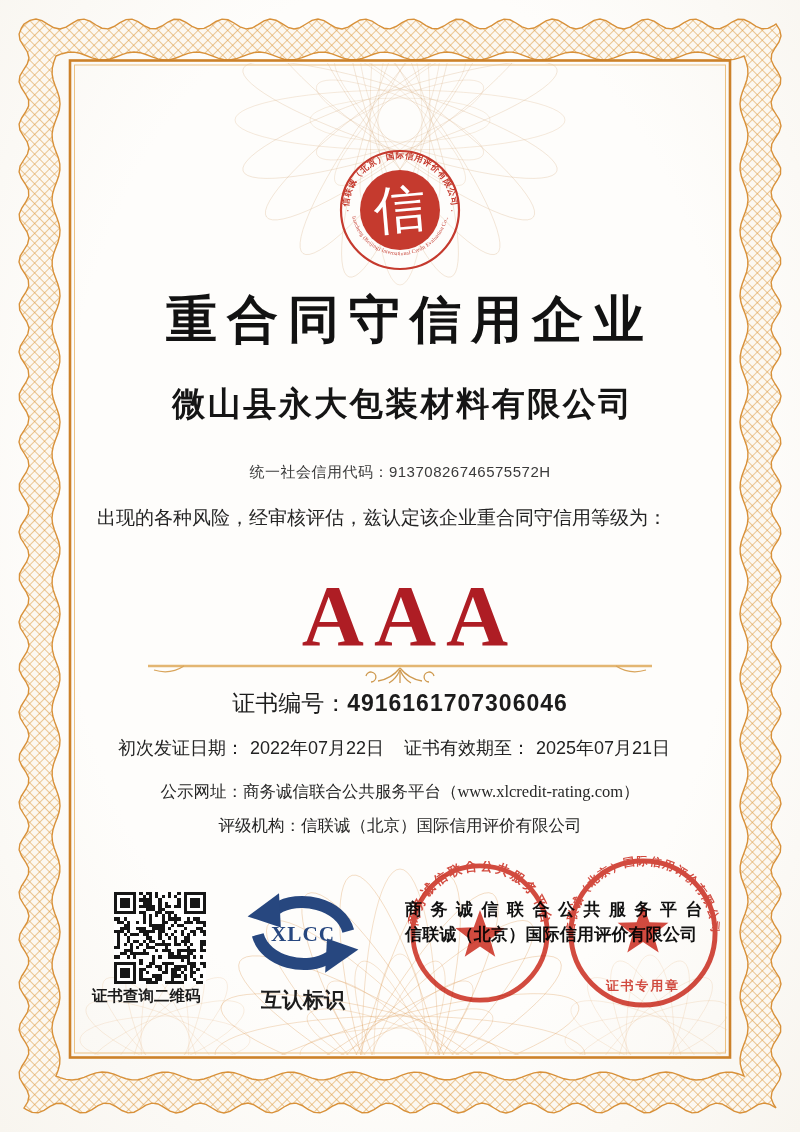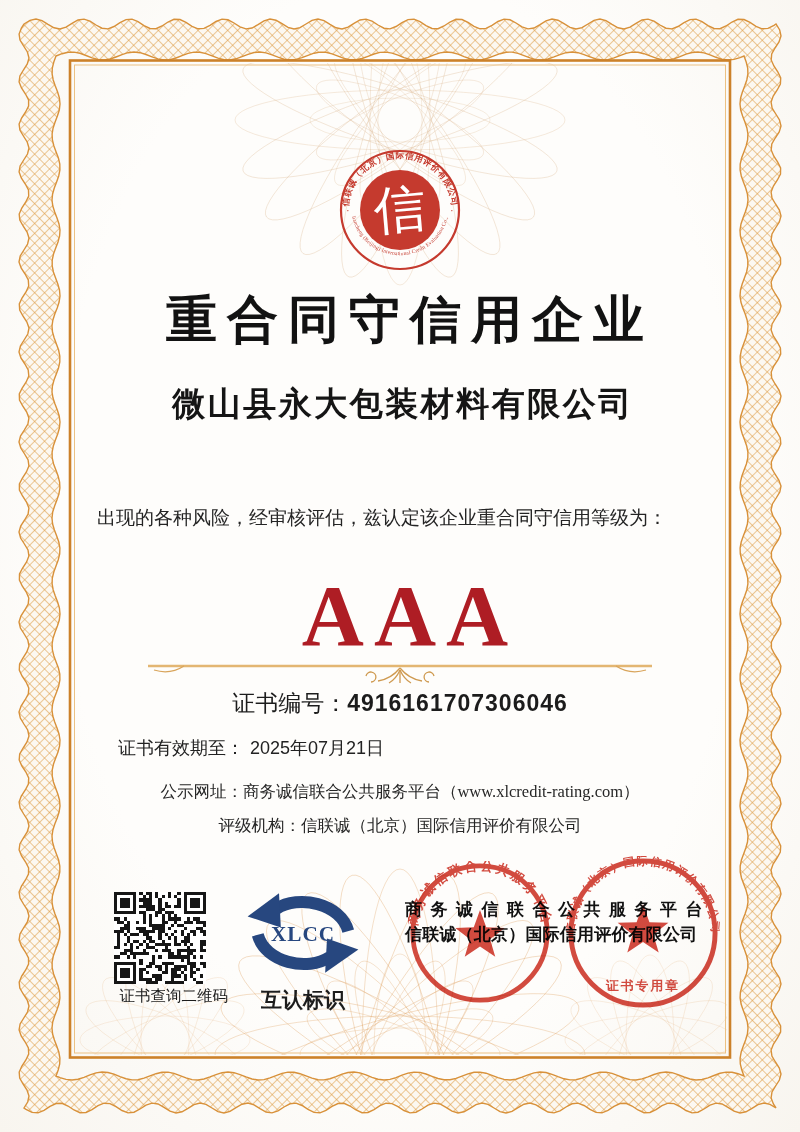--- a/index.html
+++ b/index.html
@@ -25,21 +25,21 @@
   .divider{left:140px;top:659px;width:520px;height:28px;}
   .certno{top:688px;font-size:23px;color:#1c1c1c;}
   .certno .num{font-family:"Liberation Sans","DejaVu Sans",sans-serif;letter-spacing:1px;font-weight:700;}
   .dates{top:736px;left:0;width:800px;display:flex;justify-content:space-between;
          padding:0 130px 0 118px;box-sizing:border-box;font-size:18px;color:#222;}
   .dates .val{font-family:"Liberation Sans","DejaVu Sans",sans-serif;margin-left:6px;}
   .weblink{top:781px;font-size:16.5px;color:#262626;}
   .agency{top:815px;font-size:16.5px;color:#262626;}
 
   .qr-svg{left:114px;top:892px;width:92px;height:92px;}
-  .qr-caption{left:92px;top:986px;width:136px;text-align:right;font-size:15.5px;font-weight:400;color:#1c1c1c;}
+  .qr-caption{left:92px;top:986px;width:136px;text-align:left;font-size:15.5px;font-weight:700;color:#1c1c1c;}
   .xlcc-svg{left:243px;top:884px;width:120px;height:98px;}
   .xlcc-caption{left:243px;top:986px;width:120px;text-align:center;font-size:21px;font-weight:700;color:#1c1c1c;}
   .footer-lines{left:405px;top:897px;width:310px;font-weight:700;font-size:17px;line-height:25px;color:#111;}
   .footer-lines .l1{letter-spacing:8.5px;white-space:nowrap;}
   .footer-lines .l2{letter-spacing:0.2px;white-space:nowrap;}
   .seal{mix-blend-mode:multiply;opacity:.9;}
   .seal-left{left:408px;top:861px;width:144px;height:144px;}
   .seal-right{left:566px;top:856px;width:154px;height:154px;}
 </style>
 </head>
@@ -131,20 +131,23 @@
     </text>
     <text x="8" y="66" font-size="11" fill="var(--logo-red)">·</text>
     <text x="112" y="66" font-size="11" fill="var(--logo-red)">·</text>
     <circle cx="62" cy="62" r="40" fill="var(--logo-red)"></circle>
     <text x="62" y="79" font-size="52" fill="#fff" text-anchor="middle" transform="rotate(-5 62 62)" font-family="Liberation Serif, DejaVu Serif, serif">信</text>
   </svg>
 
   <div class="abs center title">重合同守信用企业</div>
   <div class="abs center company">微山县永大包装材料有限公司</div>
 
+  <div class="abs center code-line">
+    <span>统一社会信用代码：</span><span>91370826746575572H</span>
+  </div>
 
   <div class="abs body-text">
     <span>出现的各种风险，经审核评估，兹认定该企业重合同守信用等级为：</span>
   </div>
 
   <div class="abs center rating">AAA</div>
 
   <svg class="abs divider" viewBox="0 0 520 28">
     <path d="M8 7 H512" stroke="#E3B672" stroke-width="2.4" fill="none"></path>
     <path d="M44 7 q-14 9 -30 4" stroke="#D9A55C" stroke-width="1.3" fill="none"></path>
@@ -158,20 +161,23 @@
       <path d="M226 17 a5 5 0 1 1 5 6"></path>
         <path d="M294 17 a5 5 0 1 0 -5 6"></path>
     </g>
   </svg>
 
   <div class="abs center certno">
     <span>证书编号：</span><span class="num">4916161707306046</span>
   </div>
 
   <div class="abs dates">
+    <div>
+      <span>初次发证日期：</span><span class="val">2022年07月22日</span>
+    </div>
     <div>
       <span>证书有效期至：</span><span class="val">2025年07月21日</span>
     </div>
   </div>
 
   <div class="abs center agency">
     <span>评级机构：</span><span>信联诚（北京）国际信用评价有限公司</span>
   </div>
   <div class="abs center weblink">
     <span>公示网址：</span><span>商务诚信联合公共服务平台（www.xlcredit-rating.com）</span>

